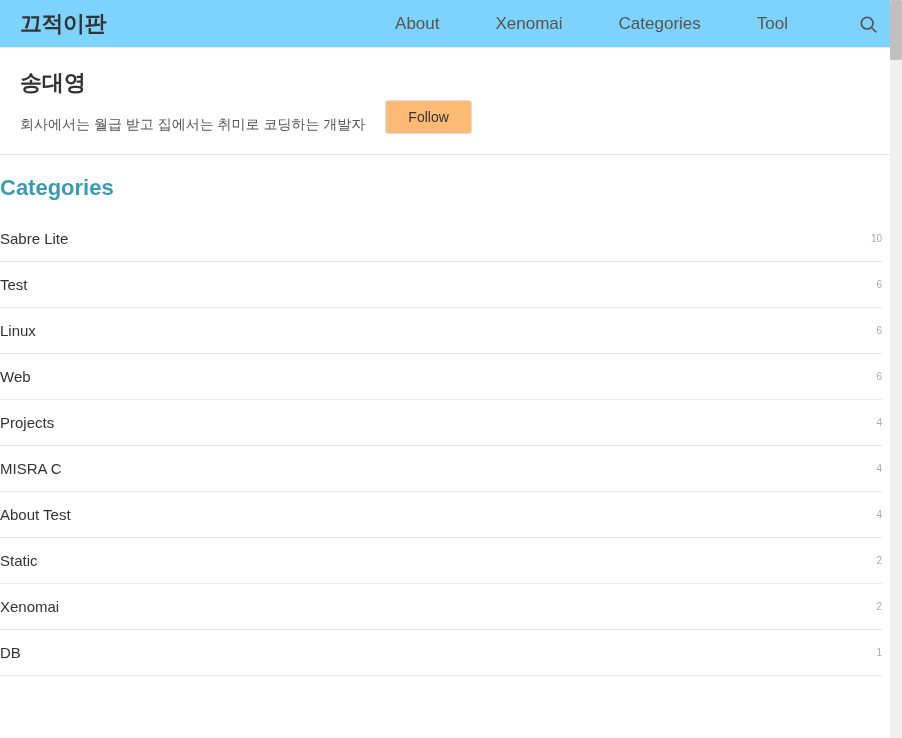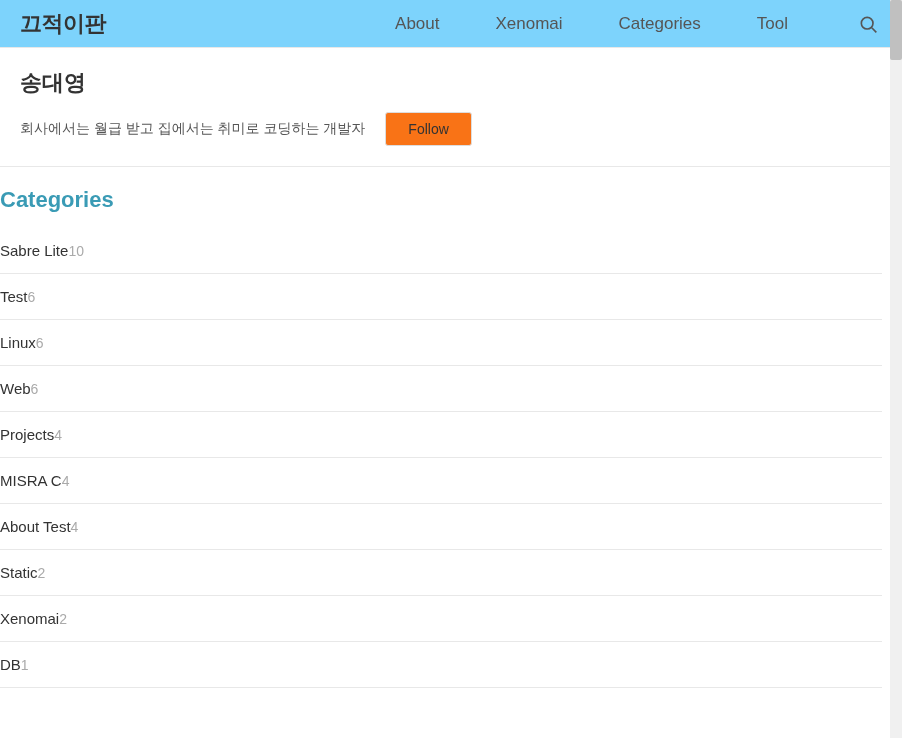--- a/index.html
+++ b/index.html
@@ -90,37 +90,37 @@
     
     .profile-section {
       padding: 20px 20px 20px 20px;
       border-bottom: 1px solid #e8e8e8;
     }
 
     .profile-name {
       font-size: 22px;
       font-weight: bold;
       color: #333;
-      margin-bottom: 14px;
+      margin-bottom: 2px;
     }
 
     .profile-bio-row {
       display: flex;
-      align-items: center;
+      align-items: flex-end;
       gap: 20px;
     }
 
     .profile-bio {
       font-size: 14px;
       color: #555;
     }
 
     .follow-btn {
       padding: 8px 22px;
-      background: #f97316;
+      background: #fdba74;
       border: 1px solid #ddd;
       border-radius: 3px;
       font-size: 14px;
       color: #333;
       cursor: pointer;
       white-space: nowrap;
     }
 
     
     .categories-section {
@@ -135,37 +135,37 @@
       padding-left: 0;
     }
 
     .category-list {
       list-style: none;
     }
 
     .category-item {
       display: flex;
       align-items: center;
-      justify-content: flex-start;
+      justify-content: space-between;
       padding: 14px 0;
       border-bottom: 1px solid #e8e8e8;
     }
 
     .category-item:last-child {
       border-bottom: 1px solid #e8e8e8;
     }
 
     .category-name {
       font-size: 15px;
       color: #333;
       font-weight: 500;
     }
 
     .category-count {
-      font-size: 14px;
+      font-size: 10px;
       color: #aaa;
     }
   </style>
 </head>
 <body>
 
 <div style="position:relative; width:902px; min-height:738px; overflow:hidden;">
 
   <header>
     <span class="site-title">끄적이판</span>

